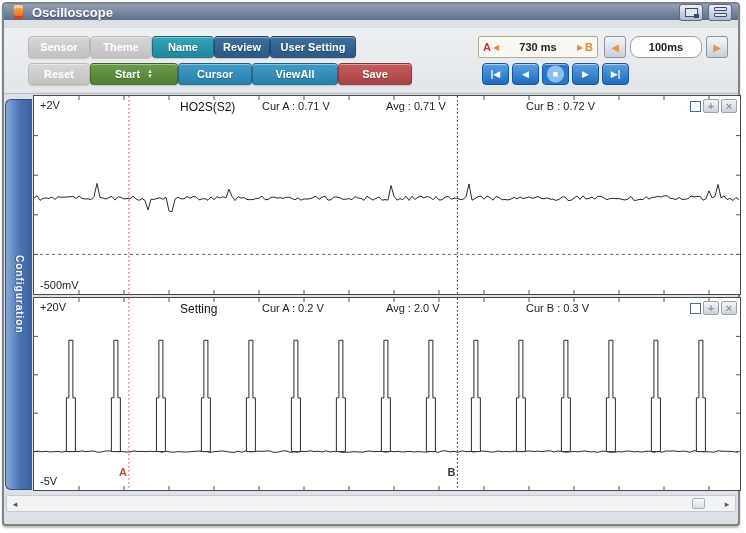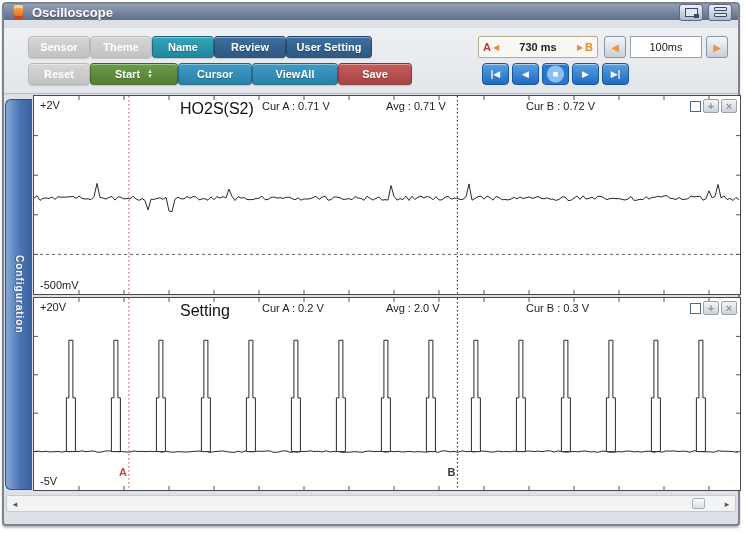--- a/index.html
+++ b/index.html
@@ -37,37 +37,37 @@
        color:#fff;font-weight:bold;font-size:11px;border-radius:4px;
        border:1px solid rgba(0,0,0,.25);
        box-shadow:inset 0 1px 0 rgba(255,255,255,.4), 0 1px 1px rgba(0,0,0,.15);
        text-shadow:0 1px 1px rgba(0,0,0,.25);cursor:default;}
   .b-dis {background:linear-gradient(#d6d6d6,#c2c2c2);border-color:#b9b9b9;text-shadow:none;}
   .b-teal{background:linear-gradient(#35a4ba,#1f879c);}
   .b-steel{background:linear-gradient(#3f70a0,#2c5884);}
   .b-green{background:linear-gradient(#6c9c4a,#527f34);}
   .b-tealblue{background:linear-gradient(#3f9cc6,#2a80ab);}
   .b-red{background:linear-gradient(#c65c5c,#a84444);}
-  .w62{width:62px;} .w56{width:72px;} .w86{width:86px;} .w74{width:74px;} .w88{width:88px;}
+  .w62{width:62px;} .w56{width:56px;} .w86{width:86px;} .w74{width:74px;} .w88{width:88px;}
   .spinner{display:flex;flex-direction:column;margin-left:7px;font-size:6px;line-height:5px;color:#eaf2df;}
 
   
   .ab-box{position:absolute;left:474px;top:8px;width:120px;height:22px;
           background:#faf8f3;border:1px solid #b3ab93;border-radius:2px;
           display:flex;align-items:center;font-size:11px;font-weight:bold;padding:0 4px;}
   .ab-a{color:#c03a3a;} .ab-b{color:#e08a33;}
   .ab-arrow{color:#e09040;font-size:8px;margin:0 2px;}
   .ab-val{flex:1;text-align:center;color:#222;}
   .tb-btn{position:absolute;top:8px;width:22px;height:22px;border:1px solid #8a94a8;border-radius:3px;
           background:linear-gradient(#f4f6f9,#c9ced7);display:flex;align-items:center;justify-content:center;
           color:#e8954a;font-size:10px;}
   .tb-left{left:600px;} .tb-right{left:702px;}
   .tb-box{position:absolute;left:626px;top:8px;width:72px;height:22px;background:#fff;
-          border:1px solid #9aa0aa;border-radius:0;display:flex;align-items:center;justify-content:center;
-          font-size:11px;font-weight:normal;color:#222;}
+          border:1px solid #9aa0aa;border-radius:9px;display:flex;align-items:center;justify-content:center;
+          font-size:11px;font-weight:bold;color:#222;}
   .playbar{position:absolute;left:478px;top:35px;display:flex;gap:3px;}
   .pb{width:27px;height:22px;border:1px solid #1a55a0;border-radius:4px;
       background:linear-gradient(#5aa0e0,#1f6cc0);color:#fff;font-size:9px;font-weight:bold;
       display:flex;align-items:center;justify-content:center;
       box-shadow:inset 0 1px 0 rgba(255,255,255,.5);}
   .pb-stop{background:radial-gradient(circle at 50% 50%, #8cc0ee 0 8px, #2a77cc 9px);}
 
   
   .cfg-tab{position:absolute;left:1px;top:95px;width:27px;height:391px;
            border-radius:6px 0 0 6px;border:1px solid #2e4f86;border-right:none;
@@ -76,21 +76,21 @@
   .cfg-txt{writing-mode:vertical-rl;color:#fff;font-size:10px;font-weight:bold;letter-spacing:1px;
            text-shadow:0 1px 1px rgba(0,0,0,.35);}
 
   
   .panel{position:absolute;left:29px;width:708px;background:#fff;border:1px solid #4a4a4a;}
   .panel1{top:91px;height:200px;}
   .panel2{top:293px;height:194px;}
   .panel svg{position:absolute;left:0;top:0;}
   .plabel{position:absolute;font-size:11px;color:#222;z-index:2;}
   .vmax{left:6px;top:3px;} .vmin{left:6px;bottom:3px;}
-  .ptitle{font-size:16px;color:#111;top:4px;}
+  .ptitle{font-size:12px;color:#111;top:4px;}
   .pstat{top:4px;color:#222;}
   .p-title-pos{left:146px;} .p-cura-pos{left:228px;} .p-avg-pos{left:352px;} .p-curb-pos{left:492px;}
   .panel-ctl{position:absolute;right:3px;top:3px;display:flex;gap:2px;align-items:center;z-index:2;}
   .chk{width:11px;height:11px;border:1px solid #4a6a9a;background:#fff;}
   .mini-btn{width:16px;height:14px;border:1px solid #9aa2ae;border-radius:2px;
             background:linear-gradient(#f4f6f8,#ccd2da);color:#8a93a0;font-size:11px;font-weight:bold;
             display:flex;align-items:center;justify-content:center;line-height:1;}
 
   
   .hscroll{position:absolute;left:2px;right:2px;top:491px;height:17px;

